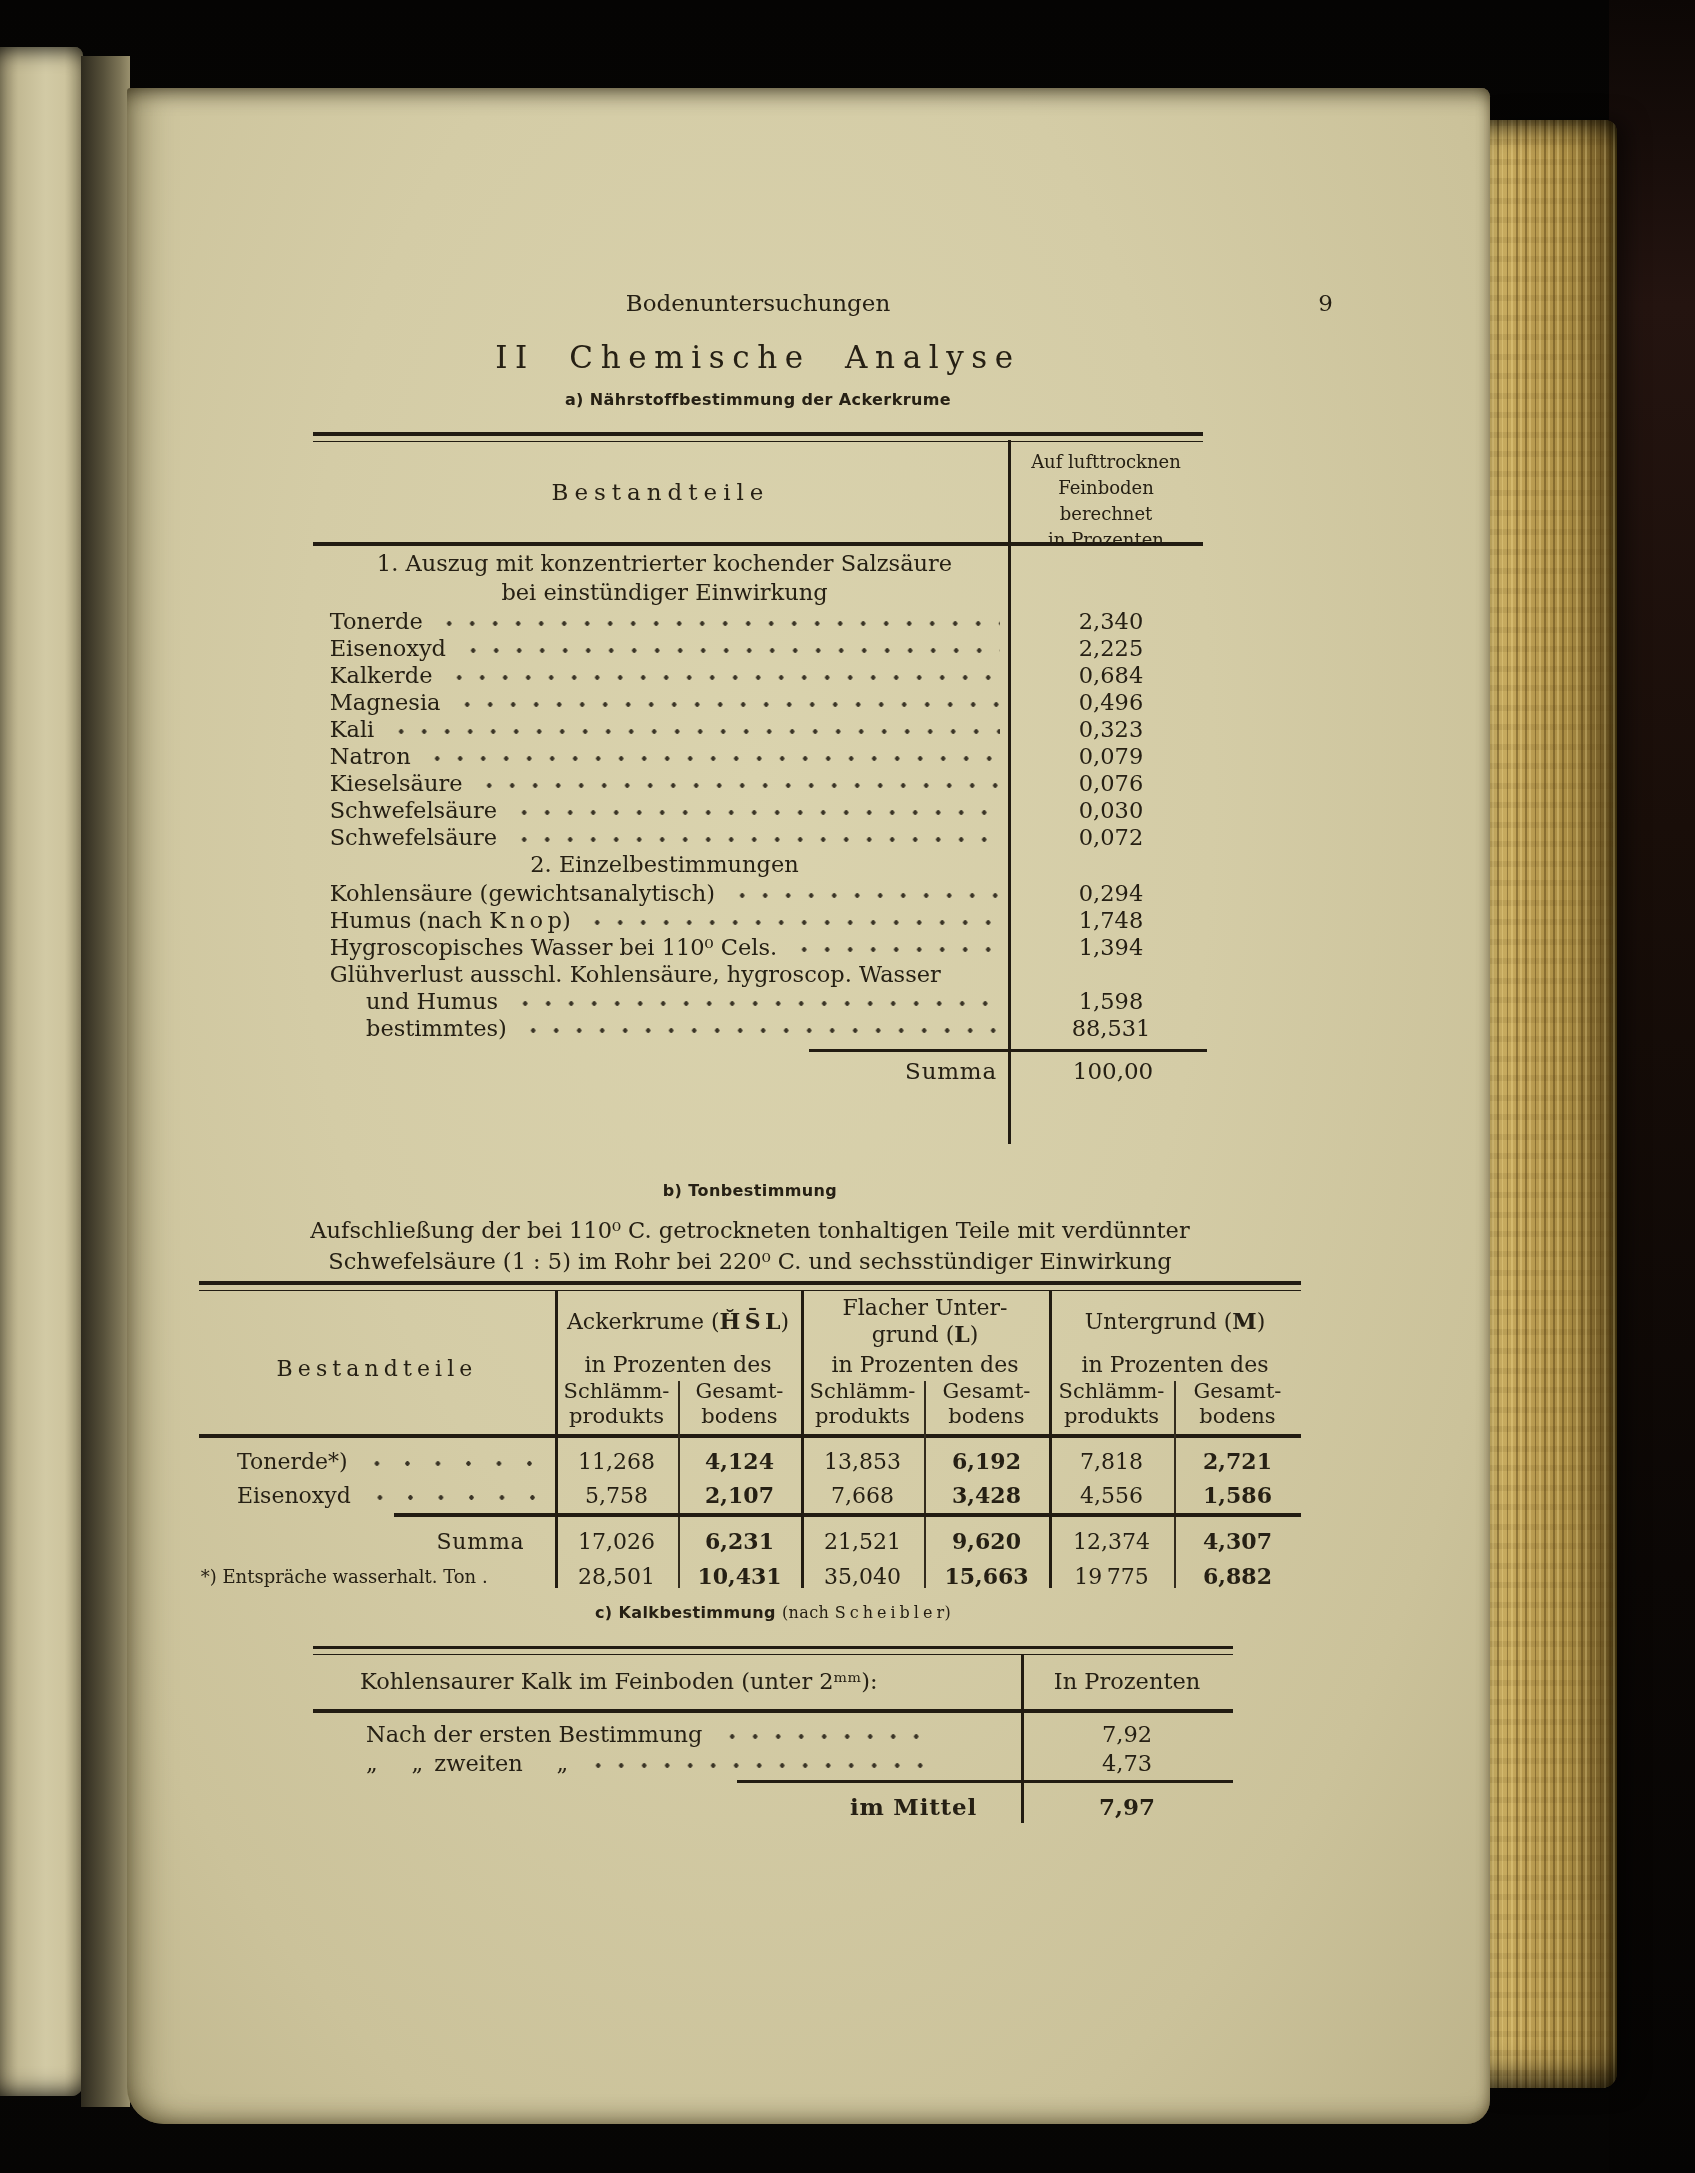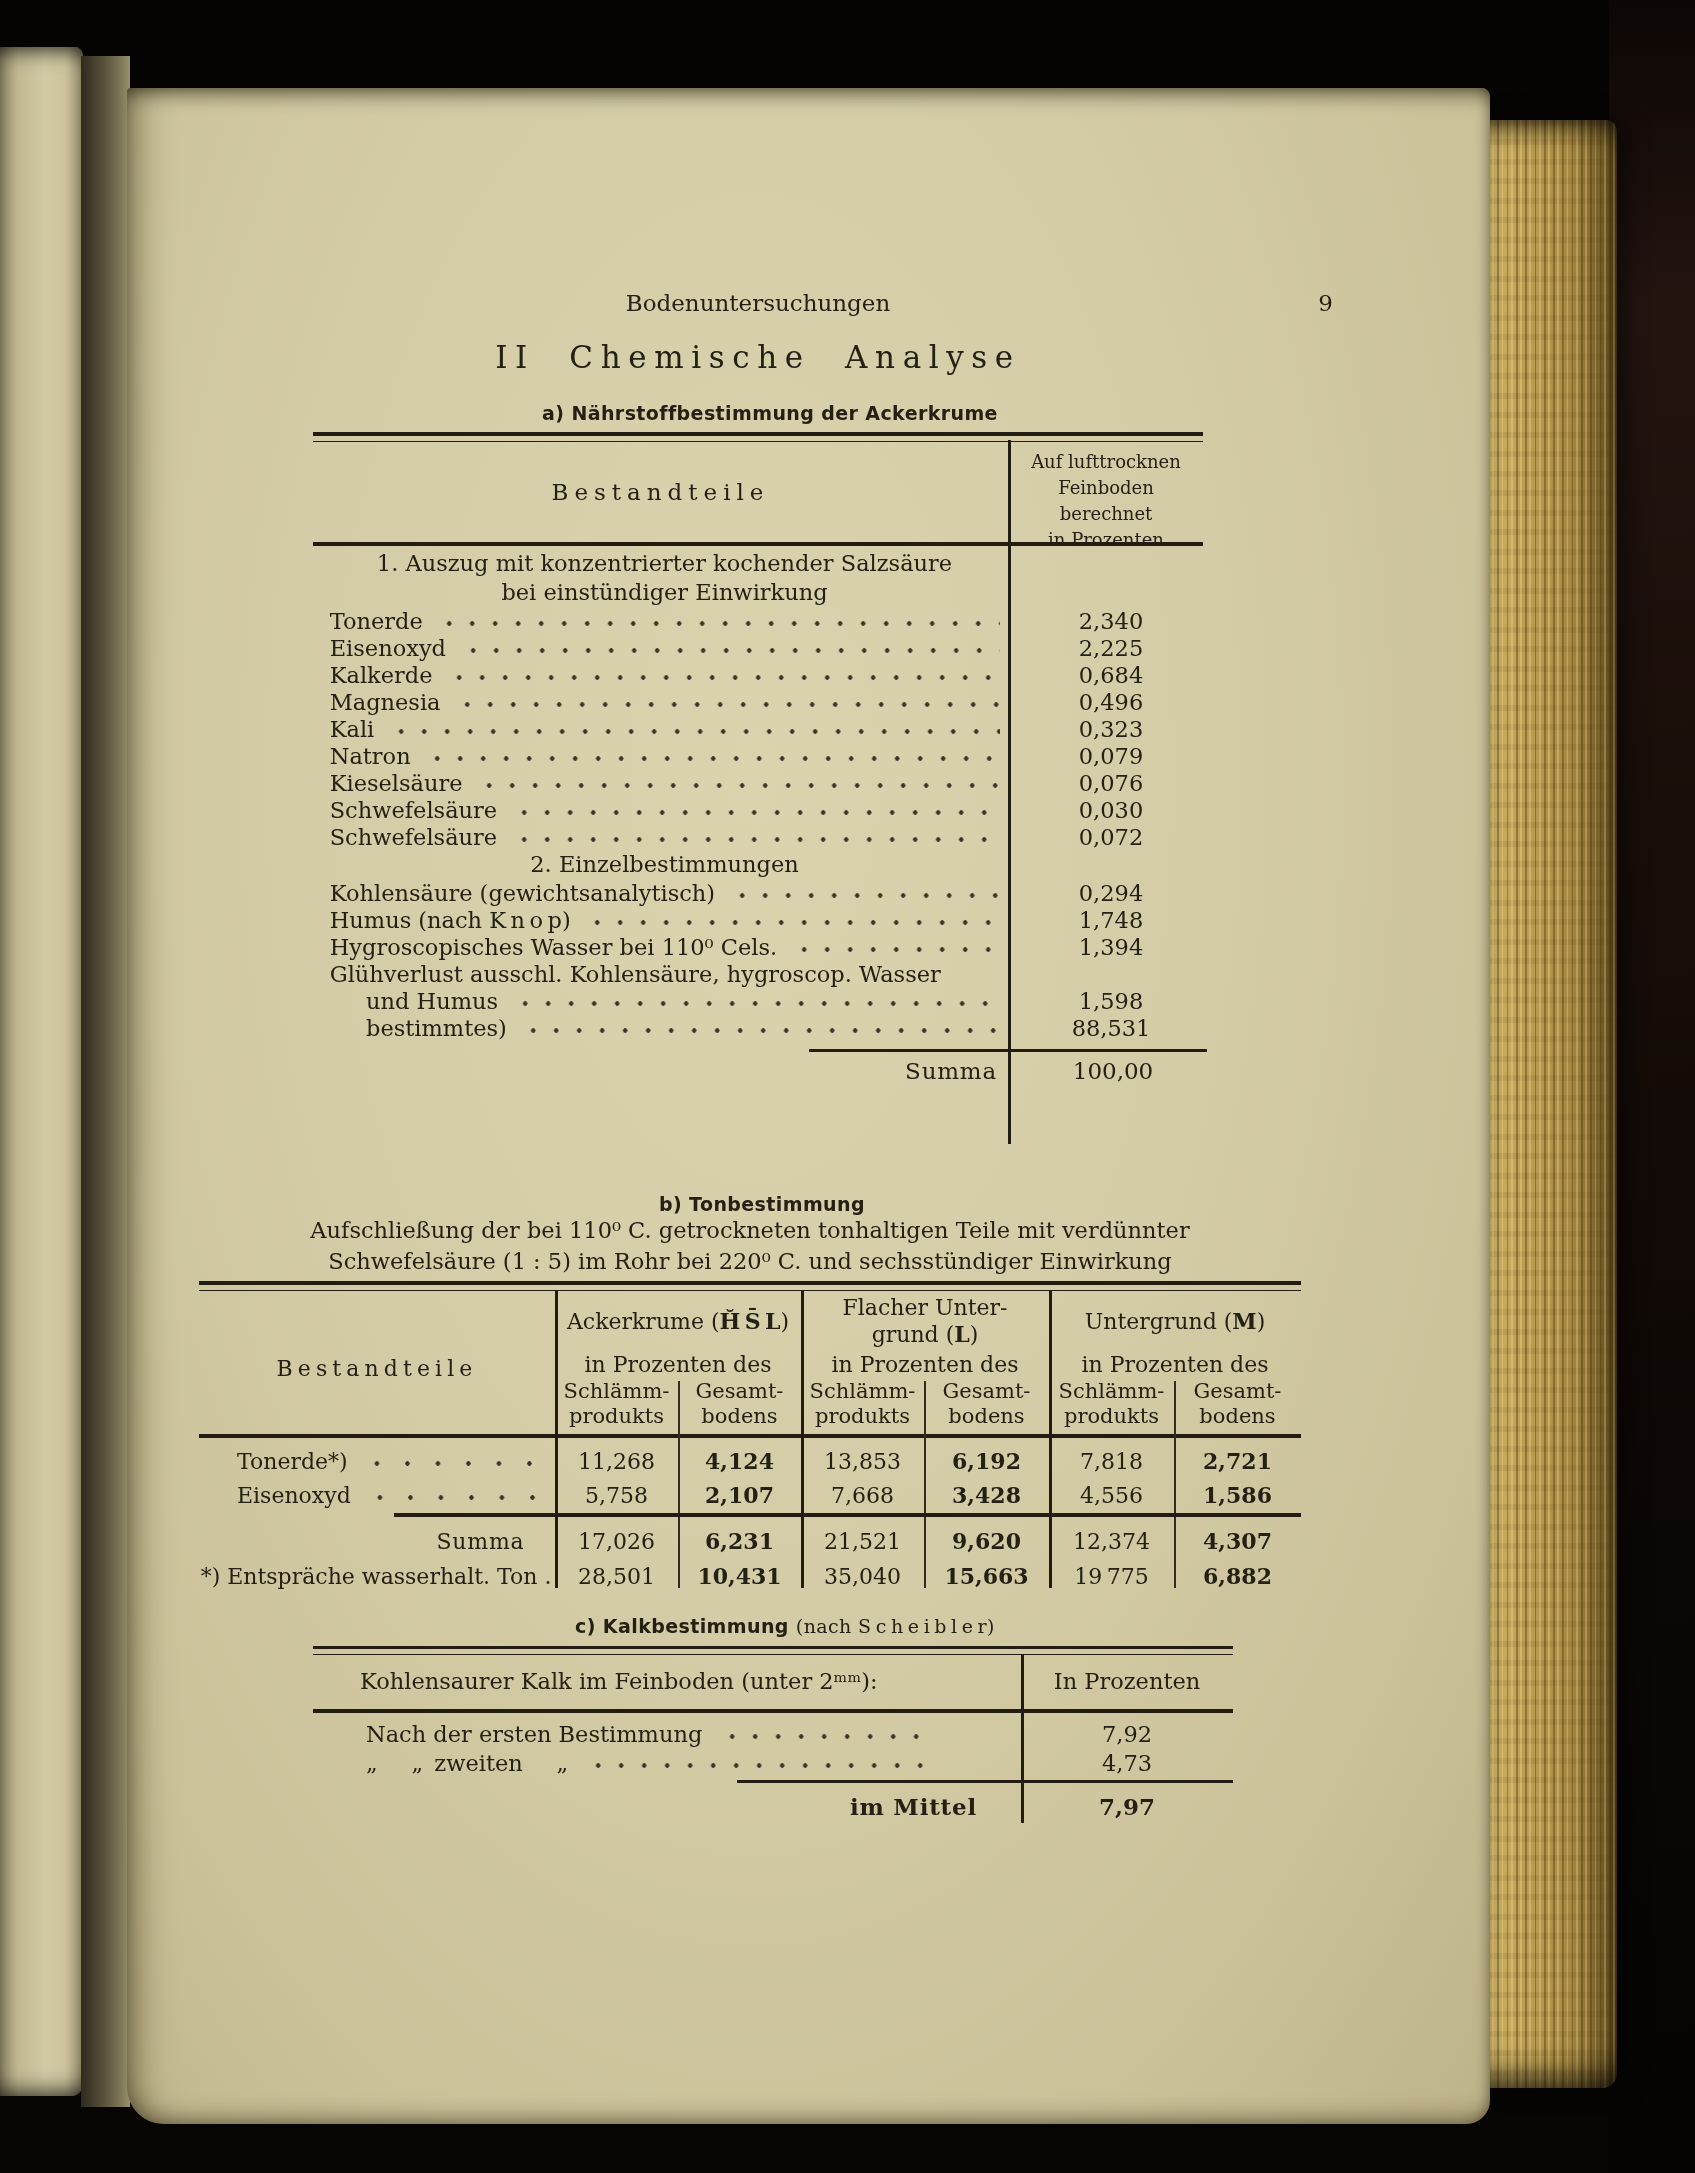--- a/index.html
+++ b/index.html
@@ -26,22 +26,22 @@
     box-shadow:inset 0 13.6px 20.3px -10.2px rgba(25,18,5,.65),
                inset 25.4px 0 37px -17px rgba(55,45,15,.55),
                inset -6.8px 0 12px -6px rgba(70,52,18,.4),
                inset 0 -15.3px 22px -12px rgba(45,35,12,.5);}
   
   .running-head{position:absolute;top:202px;left:186px;width:890px;height:34px;font-size:23px;}
   .rh-text{position:absolute;left:0;right:0;text-align:center;}
   .rh-num{position:absolute;left:987px;width:51px;text-align:center;}
   .main-title{position:absolute;top:251px;left:186px;width:890px;margin:0;text-align:center;
     font-size:31px;font-weight:normal;letter-spacing:7.6px;word-spacing:17px;}
-  .subhead{position:absolute;margin:12px;text-align:center;font-family:"DejaVu Sans",sans-serif;
-    font-weight:bold;font-size:19px;letter-spacing:0.4px;}
+  .subhead{position:absolute;margin:0;text-align:center;font-family:"DejaVu Sans",sans-serif;
+    font-weight:bold;font-size:16px;letter-spacing:0.4px;}
   .sh-a{top:302px;left:186px;width:890px;}
   .sh-b{top:1093px;left:72px;width:1102px;}
   .sh-c{top:1515px;left:186px;width:920px;}
   .serif-normal{font-family:"DejaVu Serif",serif;font-weight:normal;}
   .intro{position:absolute;top:1127px;left:72px;width:1102px;text-align:center;font-size:22.5px;line-height:31px;}
   
   .rule-h{position:absolute;left:0;right:0;background:#221c12;}
   .rule-h.thick{height:4.2px;} .rule-h.thin{height:1.7px;}
   .rule-v{position:absolute;width:2.5px;background:#221c12;}
   .rule-v.thin{width:1.7px;background:#332c1e;}
@@ -78,21 +78,21 @@
   .sc0{width:123px;} .sc1{width:123px;} .sc2{width:123px;} .sc3{width:125px;} .sc4{width:125px;} .sc5{width:127px;}
   .t2-rows{position:absolute;top:163px;left:0;width:100%;}
   .t2-row{display:grid;grid-template-columns:356px 123px 123px 123px 125px 125px 127px;align-items:center;height:34px;}
   .t2-lbl{white-space:nowrap;}
   .t2-lblflex{display:flex;align-items:center;padding-left:38px;}
   .t2-leader{background-size:30.5px 8.5px;margin:0 18.6px 0 12px;height:22px;align-self:center;}
   .t2-val{text-align:center;}
   .t2-row.summa{margin-top:12px;}
   .t2-lbl.end{text-align:right;padding-right:30.5px;letter-spacing:0.8px;}
   .t2-row.foot{height:36px;}
-  .t2-lbl.small{font-size:22px;padding-left:1.7px;}
+  .t2-lbl.small{font-size:18px;padding-left:1.7px;}
   .b{font-weight:bold;}
   
   .table3{position:absolute;top:1558px;left:186px;width:920px;height:185px;font-size:22.5px;}
   .t3-divider{left:708px;top:8.5px;height:168px;}
   .t3-head-left{position:absolute;left:47px;top:22px;width:627px;}
   .t3-head-right{position:absolute;left:708px;top:22px;width:212px;text-align:center;}
   .t3-rows{position:absolute;top:73px;left:0;width:100%;}
   .t3-row{display:flex;align-items:center;height:29px;}
   .t3-lbl{padding-left:53px;white-space:nowrap;}
   .t3-val{width:212px;flex:none;text-align:center;}

